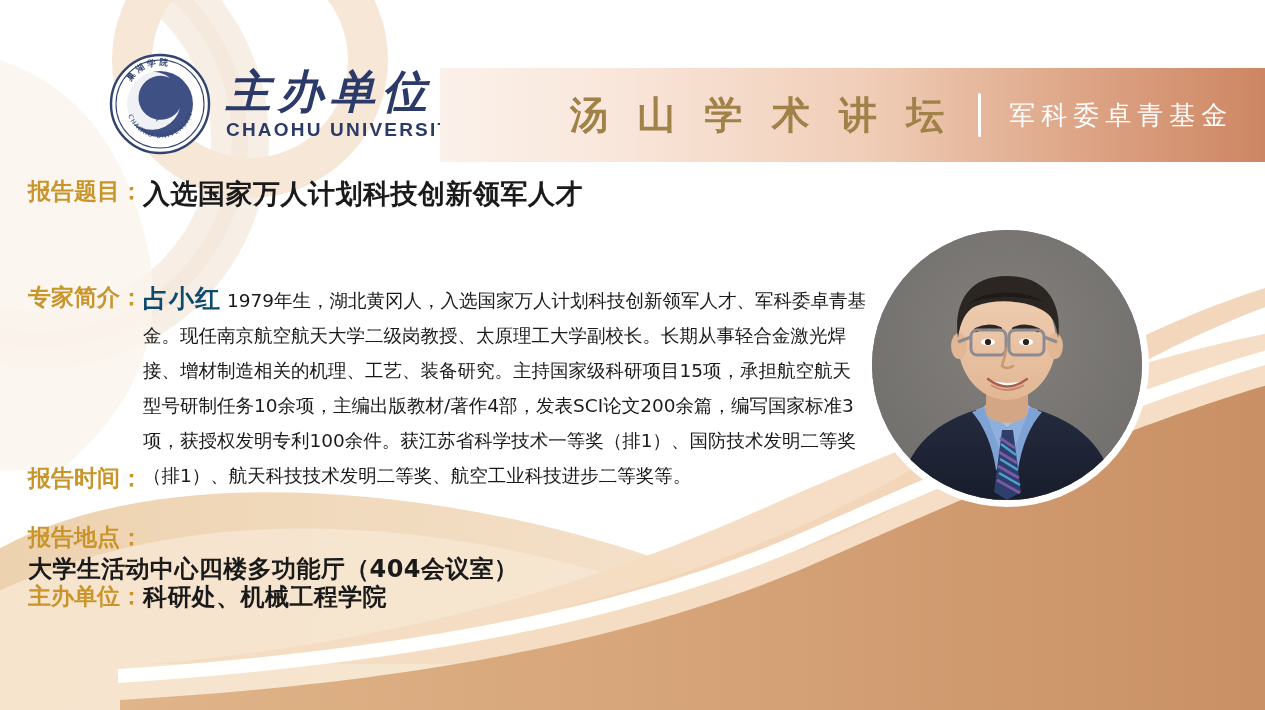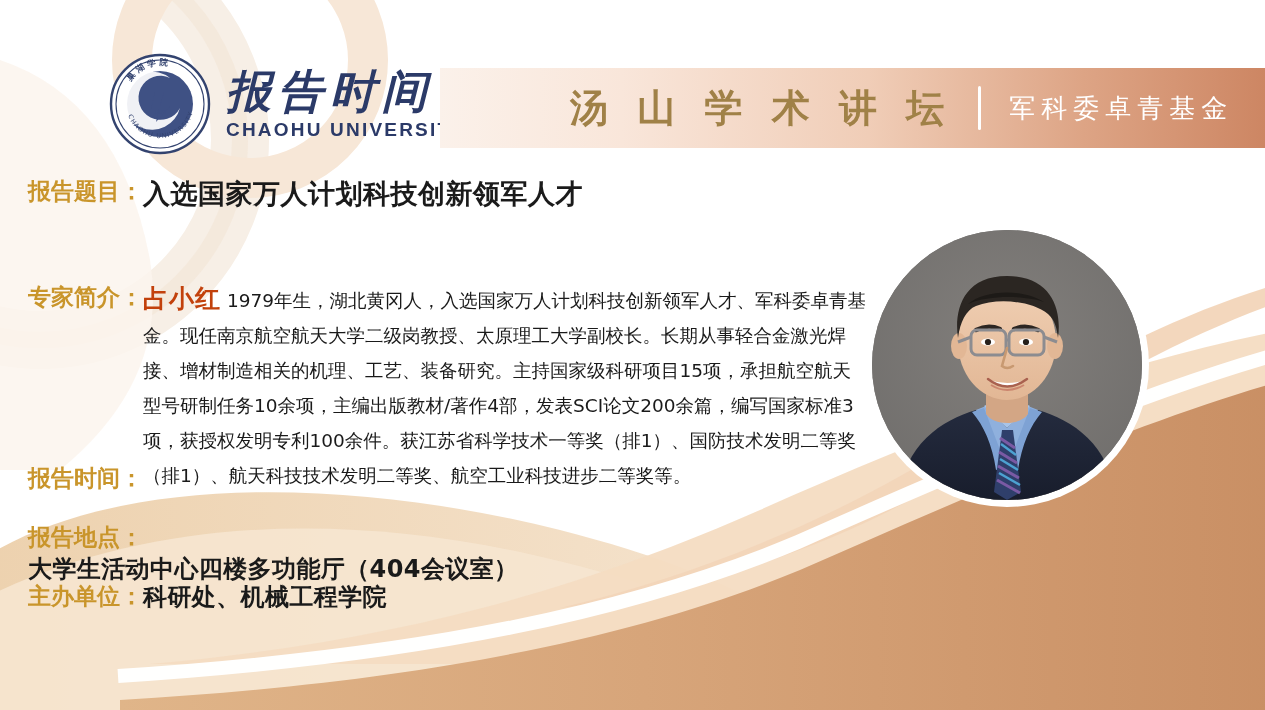--- a/index.html
+++ b/index.html
@@ -34,21 +34,21 @@
     font-size:45px;font-weight:700;color:#2b3a68;
     letter-spacing:7px;line-height:1.12;
     font-style:italic;
   }
   .logo-en{
     font-size:19px;font-weight:700;color:#2b3a68;
     letter-spacing:2.2px;line-height:1.1;margin-top:3px;
   }
 
   .banner{
-    position:absolute;left:440px;top:68px;width:825px;height:80px;
+    position:absolute;left:440px;top:68px;width:825px;height:94px;
     background:linear-gradient(90deg,#fbf1ea 0%,#f9e6da 22%,#f0cdb7 52%,#dda485 78%,#cd8663 100%);
     display:flex;align-items:center;
   }
   .banner-main{
     margin-left:130px;
     font-size:38px;font-weight:700;color:#a08147;
     letter-spacing:8px;
     font-family:"DejaVu Sans","Liberation Sans",sans-serif;
   }
   .banner-div{
@@ -71,21 +71,21 @@
 
   .title-row{position:absolute;left:28px;top:16px;justify-content:flex-end;}
   .title-val{
     color:#1a1a1a;font-size:27px;font-weight:700;letter-spacing:.5px;
     font-family:"DejaVu Sans","Liberation Sans",sans-serif;
   }
 
   .bio-row{position:absolute;left:28px;top:78px;width:845px;margin-top:44px;}
   .bio-body{width:726px;}
   .bio-name{
-    color:#c2410c;font-weight:700;font-size:25px;letter-spacing:1px;
+    color:#0c4a6e;font-weight:700;font-size:25px;letter-spacing:1px;
   }
   .bio-text{
     color:#1a1a1a;font-size:18.5px;line-height:35px;
     font-family:"DejaVu Sans","Liberation Sans",sans-serif;
     text-align:justify;
   }
 
   .time-row{position:absolute;left:28px;top:303px;text-align:right;}
   .place-row{position:absolute;left:28px;top:362px;flex-direction:column;}
   .org-row{position:absolute;left:28px;top:421px;}
@@ -164,21 +164,21 @@
         <path id="sealTop" d="M 52 13 m -34 34 a 34 34 0 0 1 68 0" fill="none"></path>
         <path id="sealBot" d="M 18 52 a 34 34 0 0 0 68 0" fill="none"></path>
         <text font-size="8.5" fill="#33436f" font-family="'DejaVu Serif',serif" font-weight="bold">
           <textPath href="#sealTop" startOffset="17%">巢 湖 学 院</textPath>
         </text>
         <text font-size="6.4" fill="#33436f" font-family="'DejaVu Sans',sans-serif" letter-spacing="1.1">
           <textPath href="#sealBot" startOffset="11%">CHAOHU UNIVERSITY</textPath>
         </text>
       </svg>
       <div class="logo-text">
-        <div class="logo-cn">报告时间</div>
+        <div class="logo-cn">主办单位</div>
         <div class="logo-en">CHAOHU UNIVERSITY</div>
       </div>
     </div>
 
     <div class="banner">
       <span class="banner-main">汤 山 学 术 讲 坛</span>
       <span class="banner-div"></span>
       <span class="banner-sub">军科委卓青基金</span>
     </div>
   </div>

